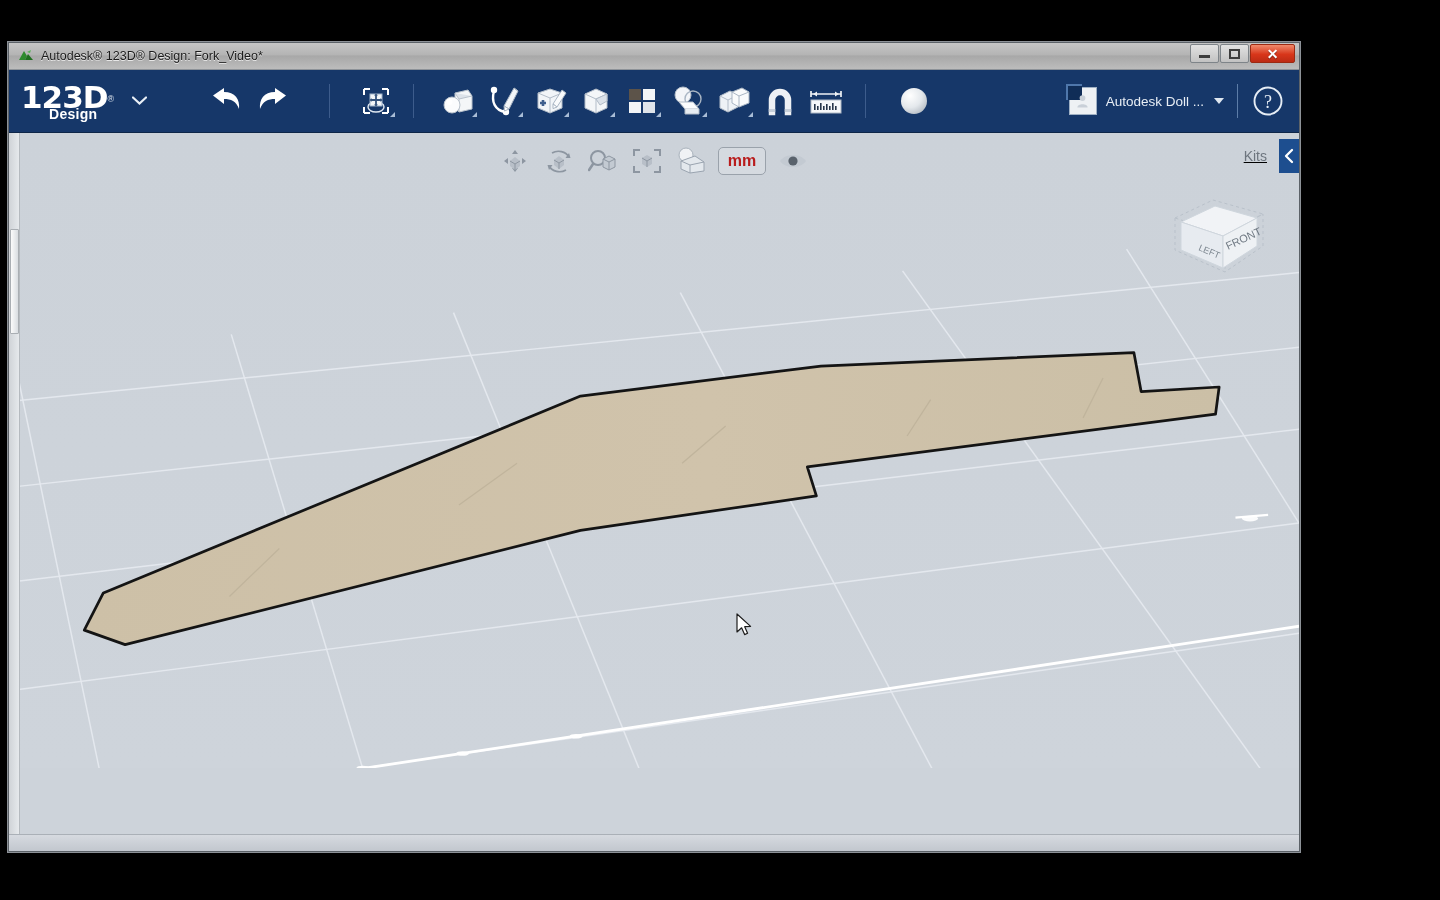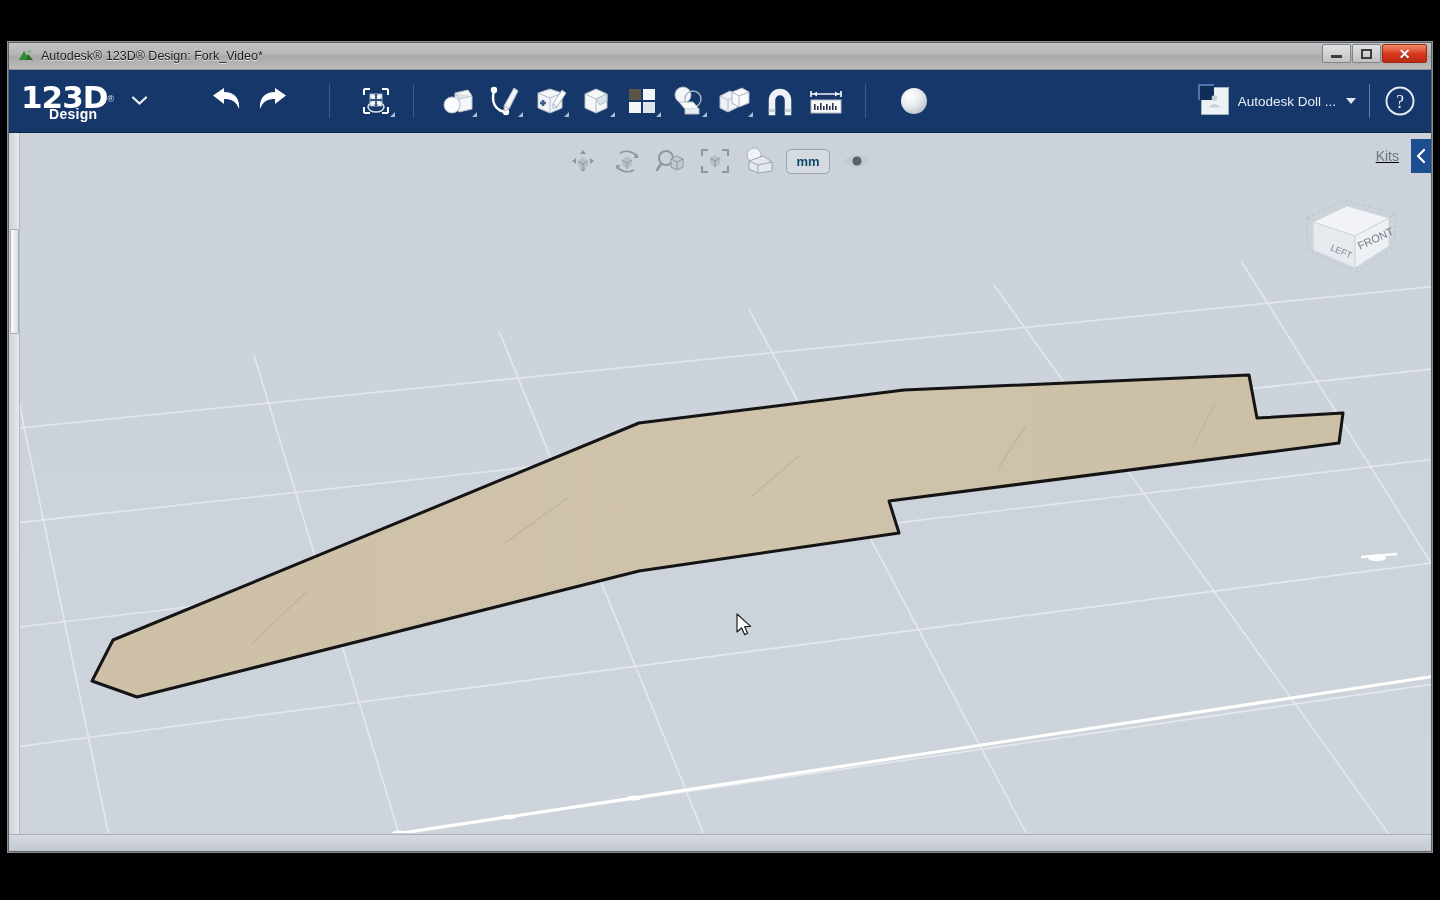--- a/index.html
+++ b/index.html
@@ -4,21 +4,21 @@
 <style>
   * { box-sizing: border-box; margin: 0; padding: 0; }
   html, body {
     width: 1440px; height: 900px;
     background: #000; overflow: hidden;
     font-family: "Liberation Sans", sans-serif;
   }
 
   #app {
     position: absolute; left: 8px; top: 42px;
-    width: 1424px; height: 810px;
+    width: 1292px; height: 810px;
     background: #cdd3da;
     border: 1px solid #5c6268;
     box-shadow: 0 0 0 1px #8d9298;
     display: flex; flex-direction: column;
   }
 
   
   .titlebar {
     height: 27px; flex: 0 0 27px;
     background: linear-gradient(to bottom,#c6c6c6 0%, #b4b4b4 45%, #a8a8a8 50%, #bcbcbc 100%);
@@ -117,21 +117,21 @@
     position: absolute; top: 13px; left: 0; right: 0;
     display: flex; justify-content: center; align-items: center; gap: 10px;
     pointer-events: none;
   }
   .vb-btn {
     width: 34px; height: 30px; display: flex; align-items: center;
     justify-content: center; pointer-events: auto;
   }
   .unit-chip {
     border: 1px solid #9aa2ab; border-radius: 5px; padding: 4px 9px;
-    font-size: 13px; color: #0c4a6e; background: rgba(255,255,255,.18);
+    font-size: 16px; color: #b91c1c; background: rgba(255,255,255,.18);
     font-weight: bold; pointer-events: auto;
   }
 
   .kits-area {
     position: absolute; right: 0; top: 6px; display: flex; align-items: center; text-decoration: underline;
   }
   .kits-label { font-size: 14px; color: #6d757e; margin-right: 12px; }
   .kits-toggle {
     width: 20px; height: 34px; background: #1d4e8f;
     display: flex; align-items: center; justify-content: center;

